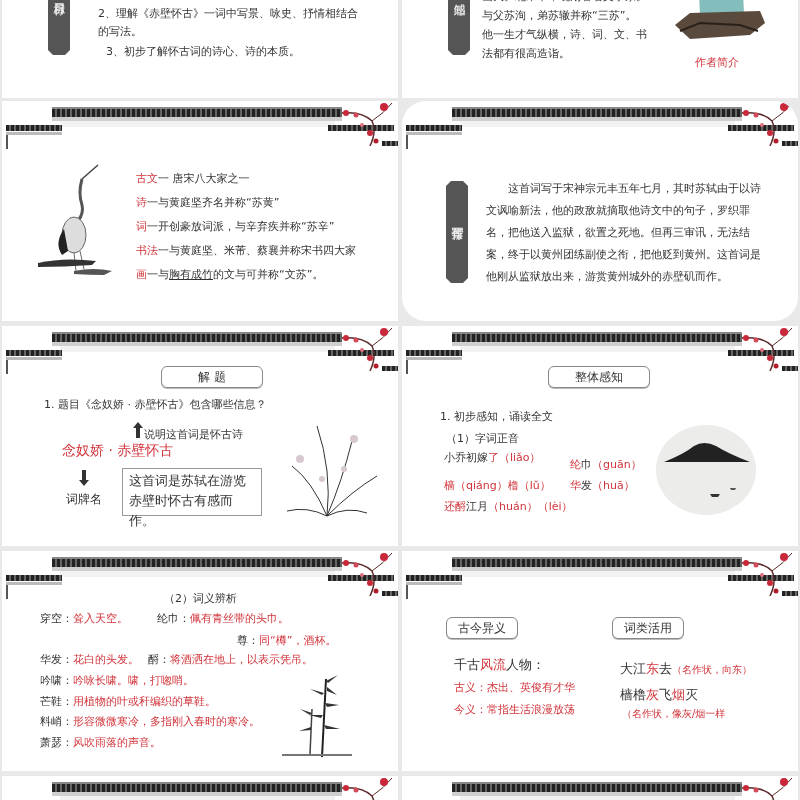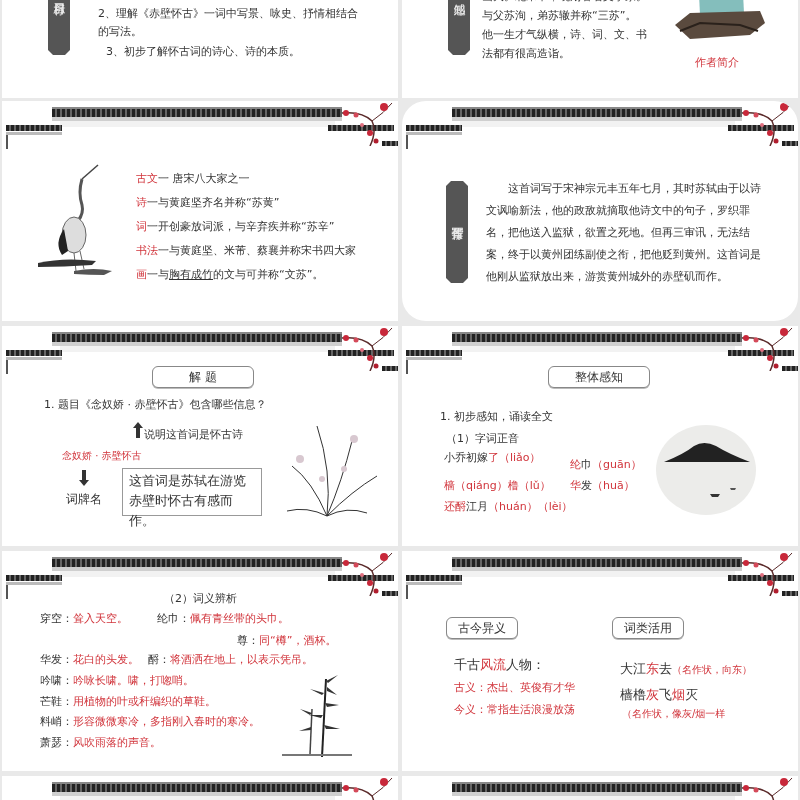--- a/index.html
+++ b/index.html
@@ -169,26 +169,26 @@
       <path d="M10 12 Q30 10 40 20 Q45 30 38 45" stroke="#5a2a2a" fill="none" stroke-width="1.5"></path>
       <path d="M40 20 Q52 12 60 2" stroke="#5a2a2a" fill="none"></path>
       <circle cx="14" cy="12" r="3" fill="#c8283a"></circle>
         <circle cx="24" cy="14" r="2.5" fill="#d44a5a"></circle>
       <circle cx="52" cy="6" r="4" fill="#c8283a"></circle>
         <circle cx="38" cy="32" r="3" fill="#c8283a"></circle>
       <circle cx="30" cy="24" r="2" fill="#e07080"></circle>
         <circle cx="44" cy="40" r="2.5" fill="#b01e2e"></circle>
     </svg>
   </div>
-  <div class="pill" style="left:150px;top:40px;width:100px;height:20px;line-height:20px;">解    题</div>
+  <div class="pill" style="left:159px;top:40px;width:100px;height:20px;line-height:20px;">解    题</div>
   <div class="txt" style="left:42px;top:71px;">1. 题目《念奴娇 · 赤壁怀古》包含哪些信息？</div>
   <div style="position:absolute;left:131px;top:96px;width:0;height:0;border-left:5px solid transparent;border-right:5px solid transparent;border-bottom:6px solid #333;"></div>
   <div style="position:absolute;left:134px;top:102px;width:4px;height:10px;background:#333;"></div>
   <div class="txt" style="left:142px;top:101px;">说明这首词是怀古诗</div>
-  <div class="txt red" style="left:60px;top:122px;font-size:10px;">念奴娇 · 赤壁怀古</div>
+  <div class="txt red" style="left:60px;top:116px;font-size:14px;">念奴娇 · 赤壁怀古</div>
   <div style="position:absolute;left:80px;top:144px;width:4px;height:10px;background:#333;"></div>
   <div style="position:absolute;left:77px;top:154px;width:0;height:0;border-left:5px solid transparent;border-right:5px solid transparent;border-top:6px solid #333;"></div>
   <div class="txt" style="left:64px;top:165px;font-size:12px;">词牌名</div>
   <div style="position:absolute;left:120px;top:142px;width:140px;height:48px;border:1px solid #999;padding:2px 6px;box-sizing:border-box;font-size:13px;line-height:20px;">
     <span>这首词是苏轼在游览赤壁时怀古有感而作。</span>
   </div>
   <svg style="position:absolute;left:280px;top:95px;" width="100" height="105" viewBox="0 0 100 105">
     <path d="M45 95 Q30 60 10 45" stroke="#333" fill="none"></path>
     <path d="M45 95 Q50 50 35 5" stroke="#333" fill="none"></path>
     <path d="M45 95 Q60 60 70 20" stroke="#333" fill="none"></path>

